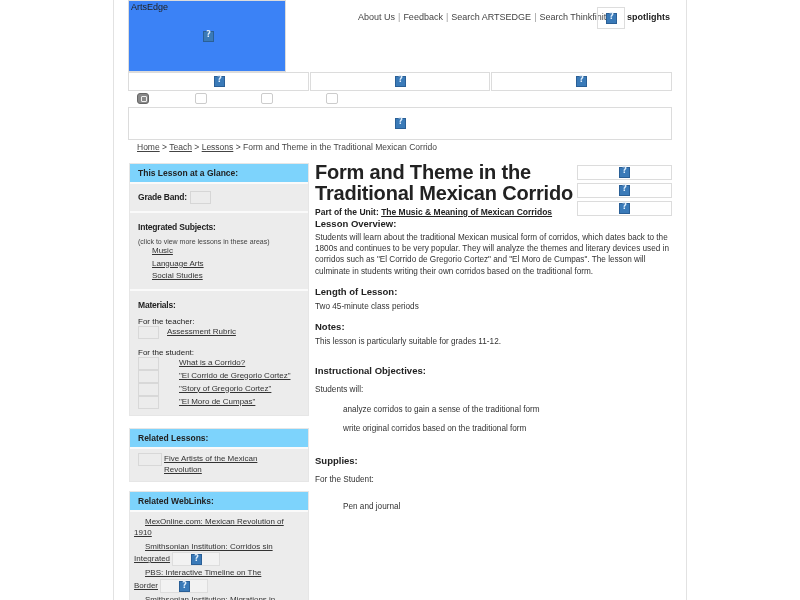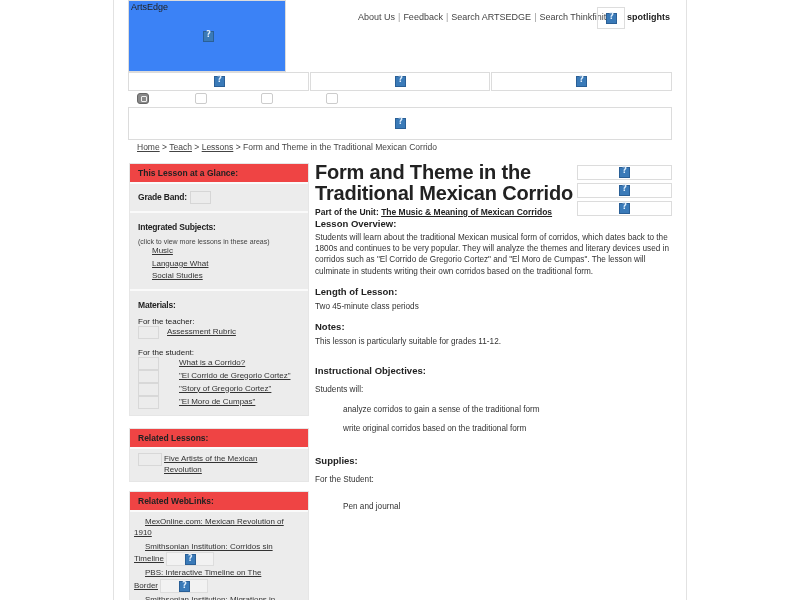--- a/index.html
+++ b/index.html
@@ -36,21 +36,21 @@
 
   .banner { position: absolute; left: 128px; top: 107px; width: 544px; height: 33px; border: 1px solid #dcdcdc; }
   .banner .broken-img { position: absolute; left: 266px; top: 10px; }
 
   .breadcrumb { position: absolute; left: 137px; top: 142px; font-size: 8.5px; color: #444; white-space: nowrap; }
   .breadcrumb a { color: #444; text-decoration: underline; }
 
   
   .sidebar { position: absolute; left: 129px; top: 163px; width: 180px; font-size: 8px; color: #222; }
   .side-panel { background: #ececec; border: 1px solid #e6e6e6; margin-bottom: 9px; }
-  .side-panel .head { background: #ef4444; font-weight: bold; font-size: 8.5px; padding: 4px 8px; }
+  .side-panel .head { background: #7dd3fc; font-weight: bold; font-size: 8.5px; padding: 4px 8px; }
   .side-section { padding: 4px 8px 4px 8px; border-top: 2px solid #fafafa; }
   .side-section .title { font-weight: bold; font-size: 8.5px; }
   .side-section .small { font-size: 7px; color: #444; }
   .side-section a { color: #333; text-decoration: underline; display: block; }
   .indent-link { padding-left: 14px; line-height: 12.5px; }
   .grade-box { display: inline-block; width: 21px; height: 13px; border: 1px solid #d6d6d6; vertical-align: middle; margin-left: 3px; }
   .mat-row { display: flex; align-items: flex-start; height: 13px; }
   .mat-thumb { width: 21px; height: 13px; border: 1px solid #d8d8d8; flex: none; }
   .mat-row a { margin-left: 20px; line-height: 11px; }
   .mat-row.teacher a { margin-left: 8px; }
@@ -123,21 +123,21 @@
 <div class="sidebar">
   <div class="side-panel" style="margin-bottom:0;">
     <div class="head">This Lesson at a Glance:</div>
     <div class="side-section" style="padding-top:3px;padding-bottom:3px;">
       <span class="title">Grade Band:</span><span class="grade-box"></span>
     </div>
     <div class="side-section" style="padding-bottom:6px;">
       <div class="title">Integrated Subjects:</div>
       <div class="small">(click to view more lessons in these areas)</div>
       <a href="#" class="indent-link">Music</a>
-      <a href="#" class="indent-link">Language What</a>
+      <a href="#" class="indent-link">Language Arts</a>
       <a href="#" class="indent-link">Social Studies</a>
     </div>
     <div class="side-section" style="padding-bottom:6px;">
       <div class="title">Materials:</div>
       <div style="margin-top:1px;">For the teacher:</div>
       <div class="mat-row teacher" style="height:16px;">
         <span class="mat-thumb"></span>
         <a href="#">Assessment Rubric</a>
       </div>
       <div style="margin-top:6px;">For the student:</div>
@@ -169,21 +169,21 @@
         <span class="mat-thumb" style="width:24px;margin-right:2px;"></span>
         <a href="#" style="line-height:11px;width:120px;">Five Artists of the Mexican Revolution</a>
       </div>
     </div>
   </div>
 
   <div class="side-panel" style="border-bottom:none;">
     <div class="head">Related WebLinks:</div>
     <div class="side-section" style="padding-left:4px;padding-bottom:10px;">
       <a href="#" class="web-link"><span class="lead">MexOnline.com: Mexican Revolution of</span><br><span>1910</span></a>
-      <a href="#" class="web-link" style="margin-top:2px;"><span class="lead">Smithsonian Institution: Corridos sin</span><br><span>Timeline</span><span class="web-thumb"><span class="broken-img"></span></span></a>
+      <a href="#" class="web-link" style="margin-top:2px;"><span class="lead">Smithsonian Institution: Corridos sin</span><br><span>Integrated</span><span class="web-thumb"><span class="broken-img"></span></span></a>
       <a href="#" class="web-link" style="margin-top:1px;"><span class="lead">PBS: Interactive Timeline on The</span><br><span>Border</span><span class="web-thumb"><span class="broken-img"></span></span></a>
       <a href="#" class="web-link" style="margin-top:1px;"><span class="lead">Smithsonian Institution: Migrations in</span><br></a>
     </div>
   </div>
 </div>
 
 <div class="right-thumb" style="top:165px;">
     <span class="broken-img"></span>
   </div>
 <div class="right-thumb" style="top:183px;">

